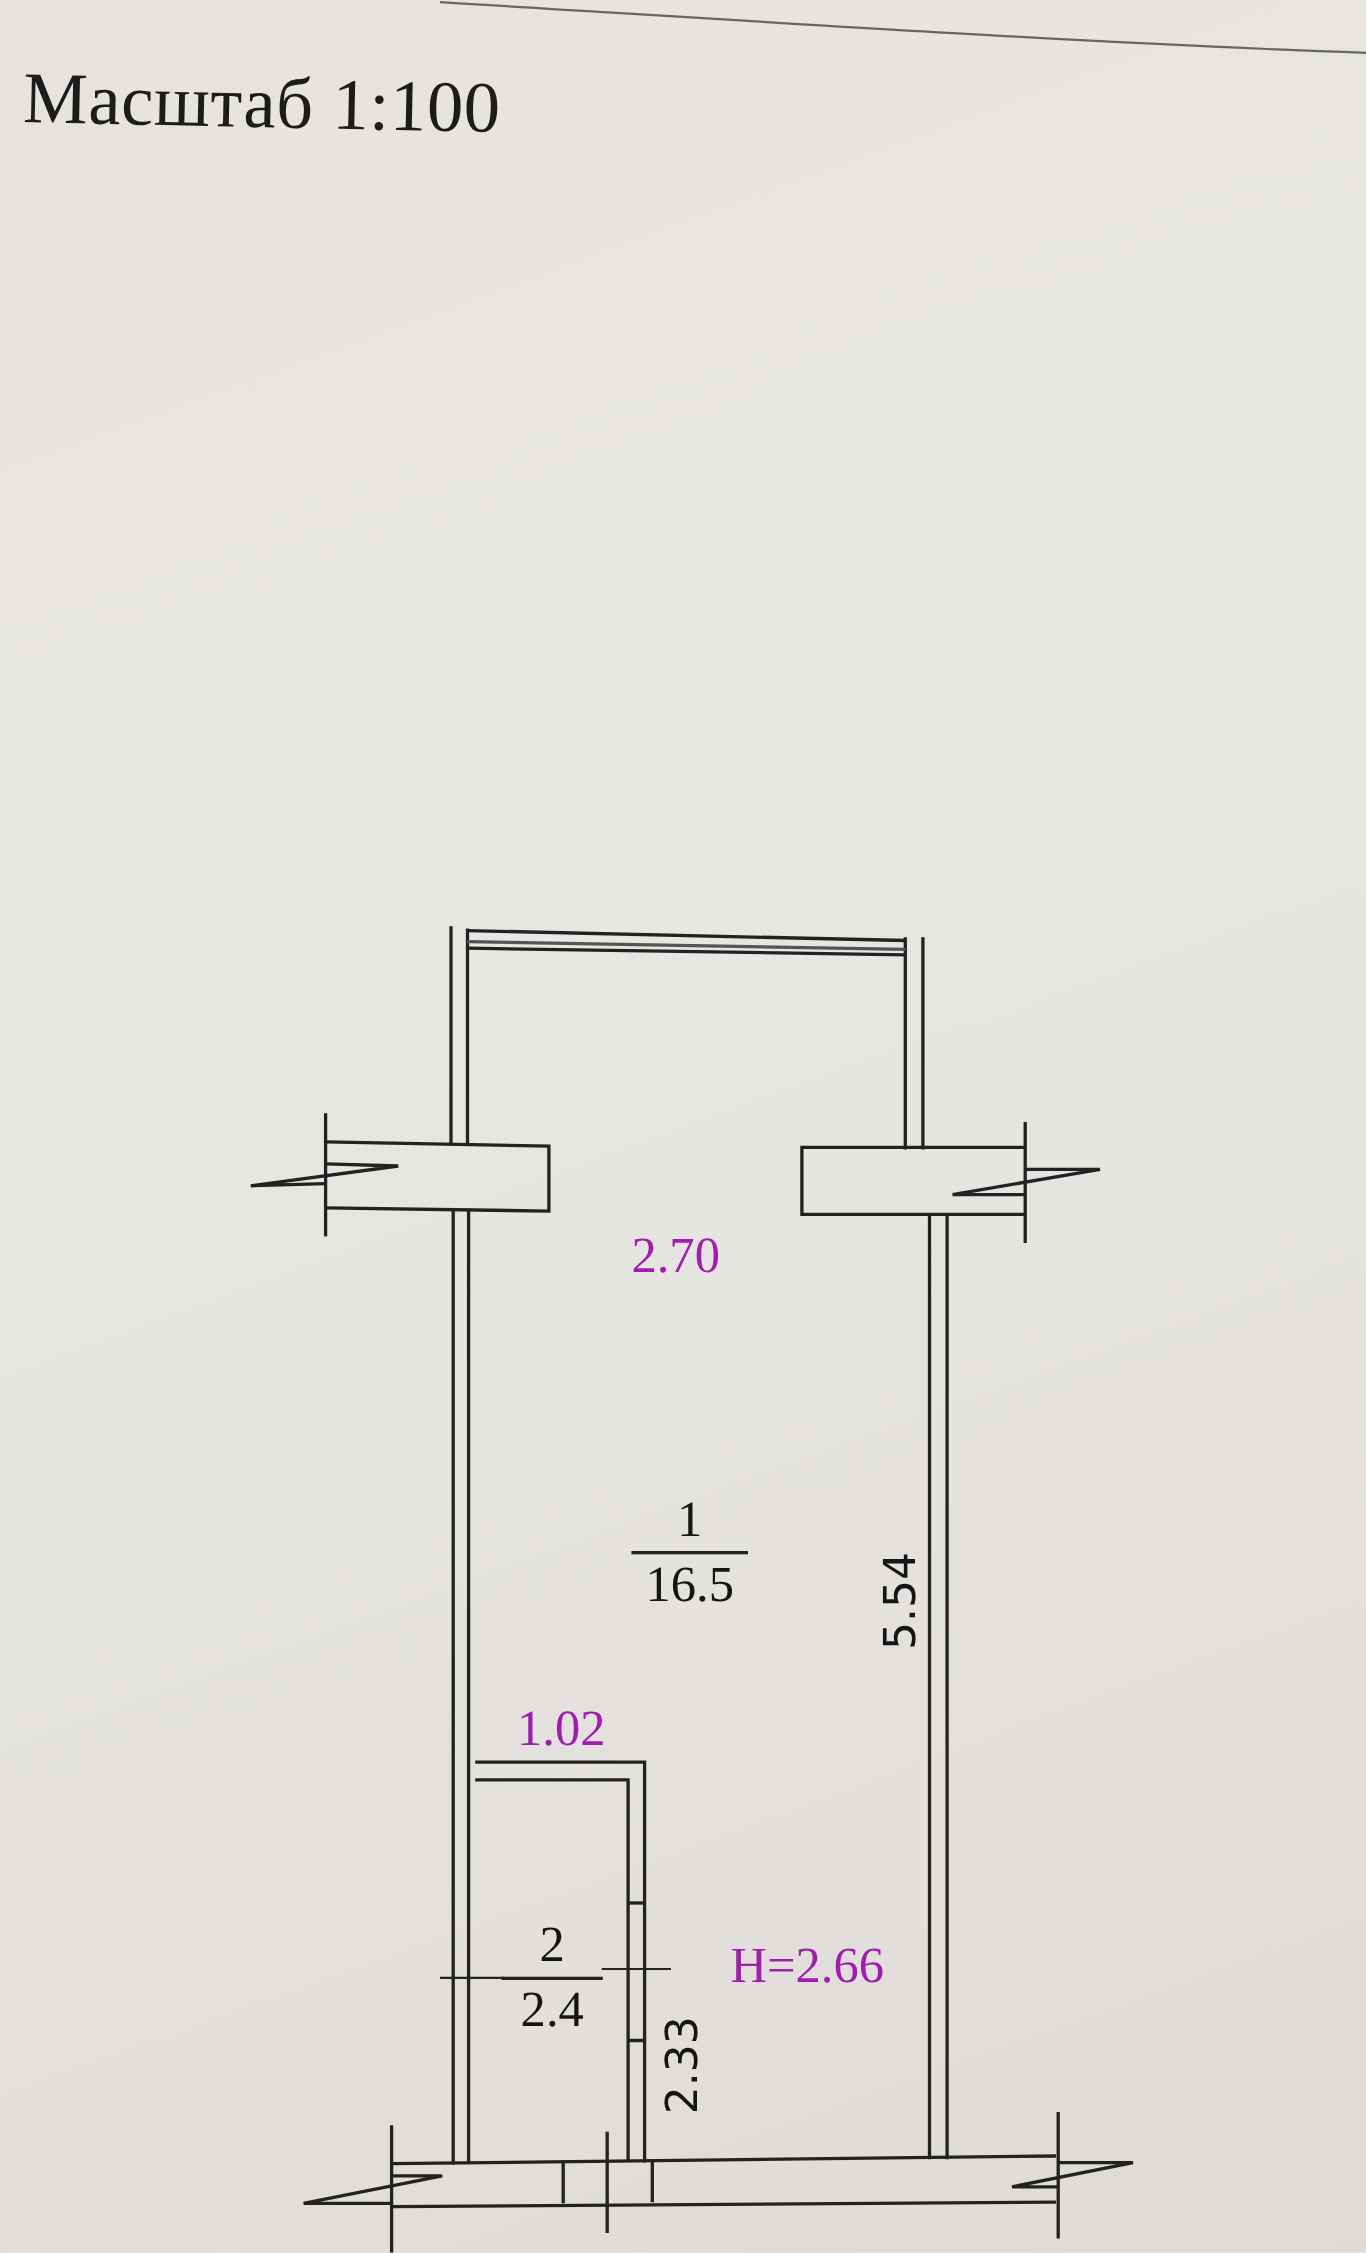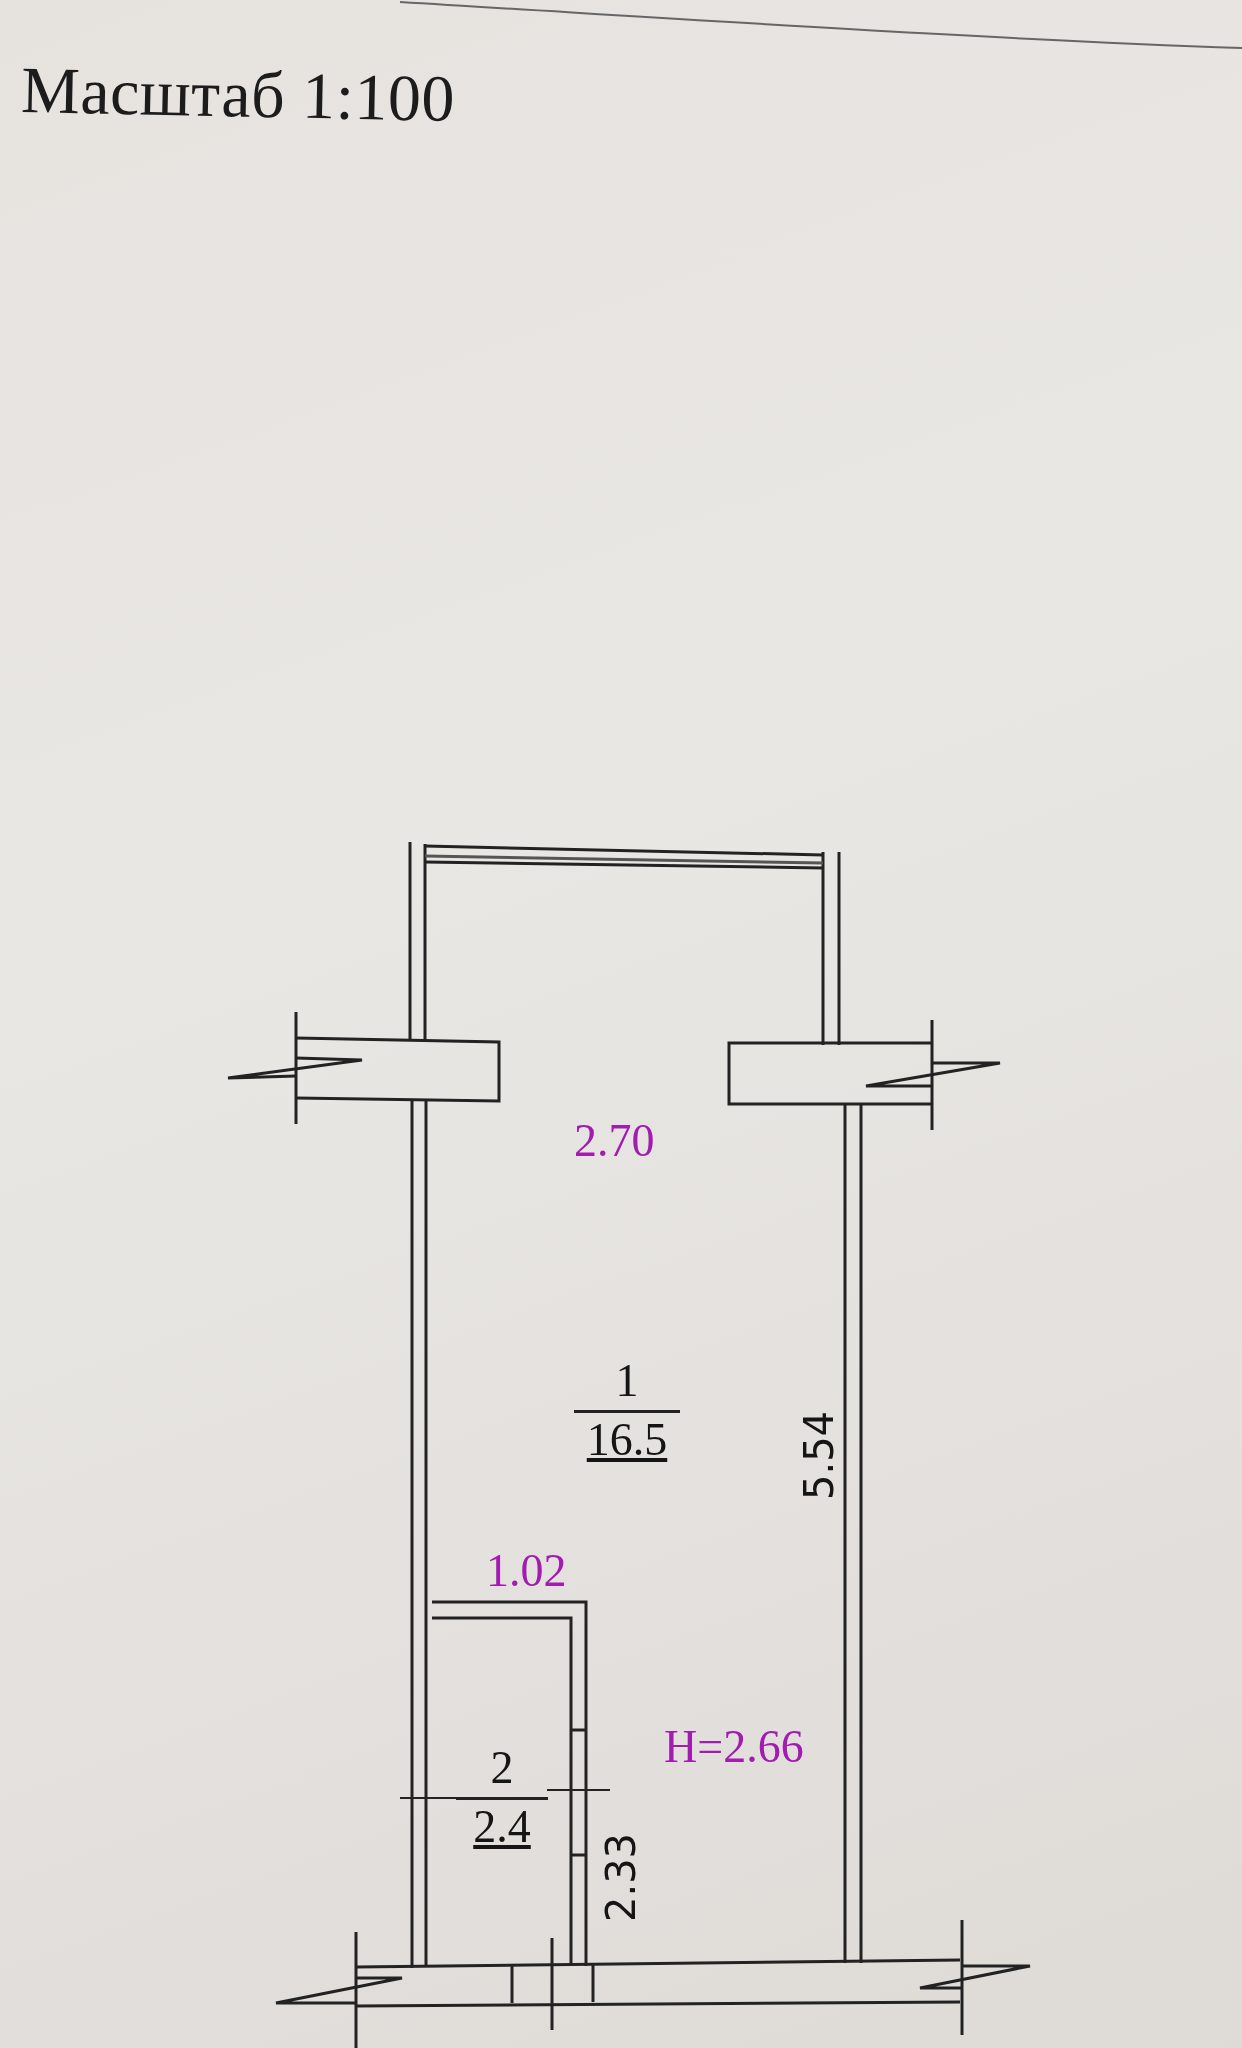--- a/index.html
+++ b/index.html
@@ -18,21 +18,21 @@
   .floor-label {
     position:absolute; left:922px; top:508px;
     font-size:54px; color:#1e1e1e;
     border-bottom:3px solid #333; padding-bottom:2px; line-height:1;
   }
   svg.plan { position:absolute; left:0; top:0; }
   .lbl { position:absolute; color:#a21caf; font-size:46px; line-height:1; white-space:nowrap; }
   .frac { position:absolute; text-align:center; color:#151515; font-size:46px; line-height:1; }
   .frac .num { display:block; padding-bottom:6px; }
   .frac .bar { display:block; border-top:3px solid #222; }
-  .frac .den { display:block; padding-top:4px;text-decoration:underline; }
+  .frac .den { display:block; padding-top:4px; }
   .vtxt { position:absolute; font-family:"DejaVu Sans", sans-serif; font-size:40px; color:#151515;
           transform: rotate(-90deg); transform-origin: left top; white-space:nowrap; }
 </style>
 </head>
 <body>
 
 <div class="page">
 
   <div class="scale-title">Масштаб 1:100</div>
 
@@ -87,23 +87,23 @@
   <div class="lbl" style="left:574px; top:1118px;">2.70</div>
 
   <div class="frac" style="left:574px; top:1358px; width:106px;">
     <span class="num">1</span>
     <span class="bar"></span>
     <span class="den">16.5</span>
   </div>
 
   <div class="vtxt" style="left:796px; top:1500px;">5.54</div>
 
-  <div class="lbl" style="left:486px; top:1548px;">1.02</div>
+  <div class="lbl" style="left:470px; top:1548px;">1.02</div>
 
-  <div class="lbl" style="left:664px; top:1724px;">H=2.66</div>
+  <div class="lbl" style="left:664px; top:1764px;">H=2.66</div>
 
   <div class="frac" style="left:456px; top:1745px; width:92px;">
     <span class="num">2</span>
     <span class="bar"></span>
     <span class="den">2.4</span>
   </div>
 
   <div class="vtxt" style="left:598px; top:1922px;">2.33</div>
 
 </div>

